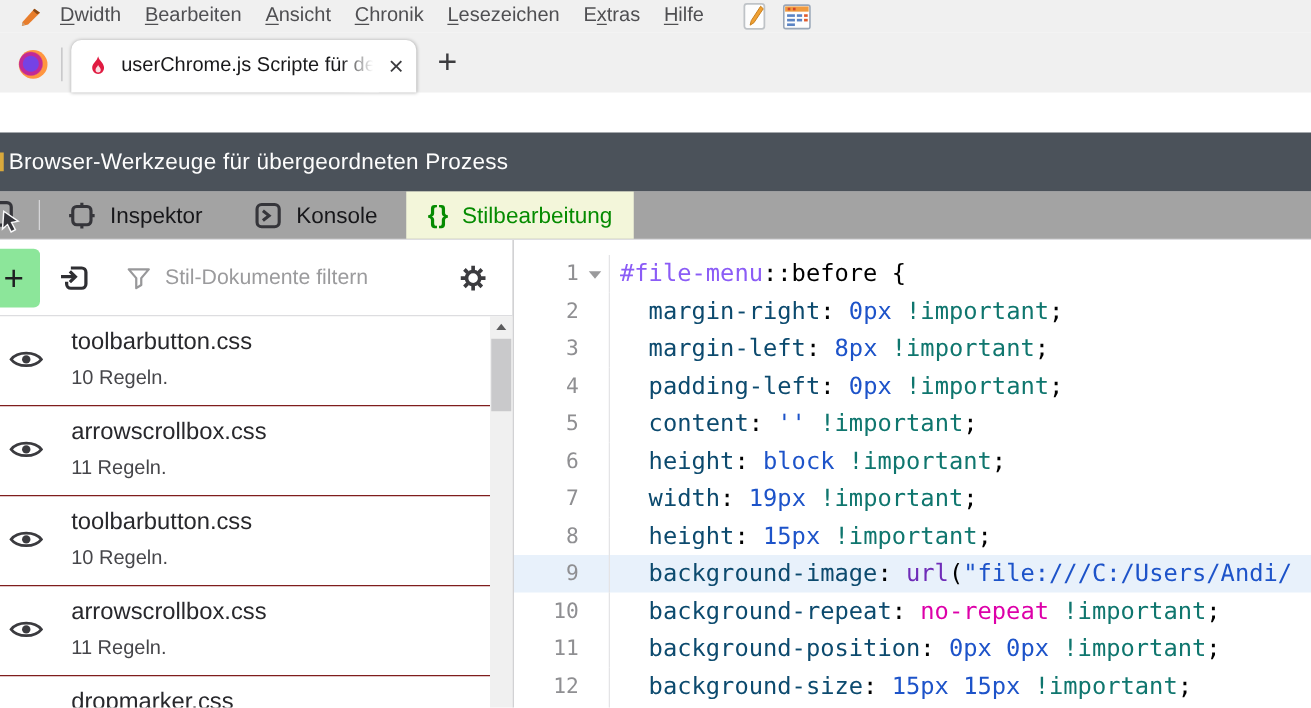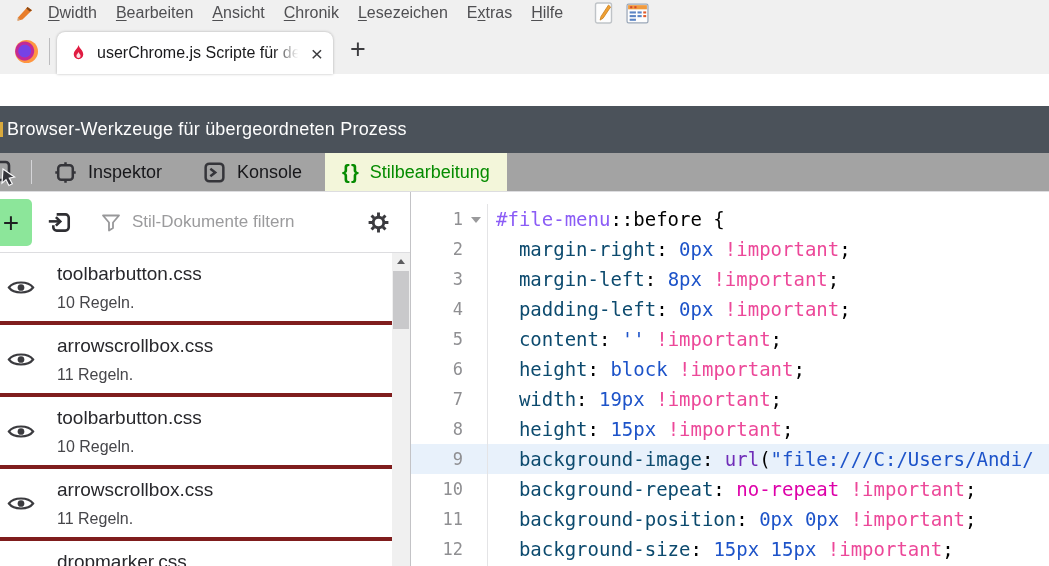--- a/index.html
+++ b/index.html
@@ -55,21 +55,21 @@
                position:relative; }
   .new-sheet { position:absolute; left:-10px; top:7px; width:42px; height:47px; background:#8ce69a;
                border:none; border-radius:5px; font-size:28px; font-weight:400; color:#1e1e21;
                display:flex; align-items:center; justify-content:center; font-family:inherit; }
   .import-btn { margin-left:46px; display:flex; }
   .filter { display:flex; align-items:center; gap:11px; margin-left:28px; flex:1;
             color:#9b9b9d; font-size:17px; }
   .gear-btn { margin-right:18px; display:flex; }
 
   .sheet-list { position:absolute; top:61px; left:0; right:18px; bottom:0; overflow:hidden; }
-  .sheet { height:72px; border-bottom:4px solid #7f1d1d; position:relative; padding-left:57px; }
+  .sheet { height:72px; border-bottom:1px solid #7f1d1d; position:relative; padding-left:57px; }
   .sheet .eye { position:absolute; left:7px; top:25px; display:flex; }
   .sheet-name { font-size:19px; color:#28282c; padding-top:10px; }
   .sheet-rules { font-size:16px; color:#46464a; padding-top:9px; }
 
   .sb-scrollbar { position:absolute; top:61px; right:0; bottom:0; width:18px; background:#f0f0f0; }
   .sb-btn { position:absolute; left:0; right:0; height:17px; display:flex; align-items:center; justify-content:center; }
   .sb-btn.up { top:0; } .sb-btn.down { bottom:-6px; }
   .tri-up { width:0; height:0; border-left:4px solid transparent; border-right:4px solid transparent;
             border-bottom:5px solid #5c5c5e; }
   .tri-dn { width:0; height:0; border-left:4px solid transparent; border-right:4px solid transparent;
@@ -86,21 +86,21 @@
   .gut-fold .tri { position:absolute; left:8px; top:13px; width:0; height:0;
                    border-left:5px solid transparent; border-right:5px solid transparent;
                    border-top:6px solid #9a9a9c; }
   .gut-line { width:1px; flex:none; background:#e4e4e6; }
   .code { flex:1; padding-left:8px; color:#17171a; overflow:hidden; }
   .tok-plain { color:#000000; }
   .tok-sel   { color:#8b5cf6; }
   .tok-prop  { color:#0c4a6e;margin-top:44px; }
   .tok-num   { color:#1d53c9; }
   .tok-str   { color:#1d53c9; }
-  .tok-imp   { color:#ec4899; }
+  .tok-imp   { color:#0f766e; }
   .tok-atom  { color:#dd00a9; }
   .tok-fn    { color:#6f2cb8; }
 </style>
 </head>
 <body>
 
 <div class="menubar">
   <span class="app-icon">
     <svg width="18" height="18" viewBox="0 0 18 18">
         <path d="M2 13.5L11.5 3l4.5 3.2-9.5 9.3-5 1.3z" fill="#e87d2b"></path>

